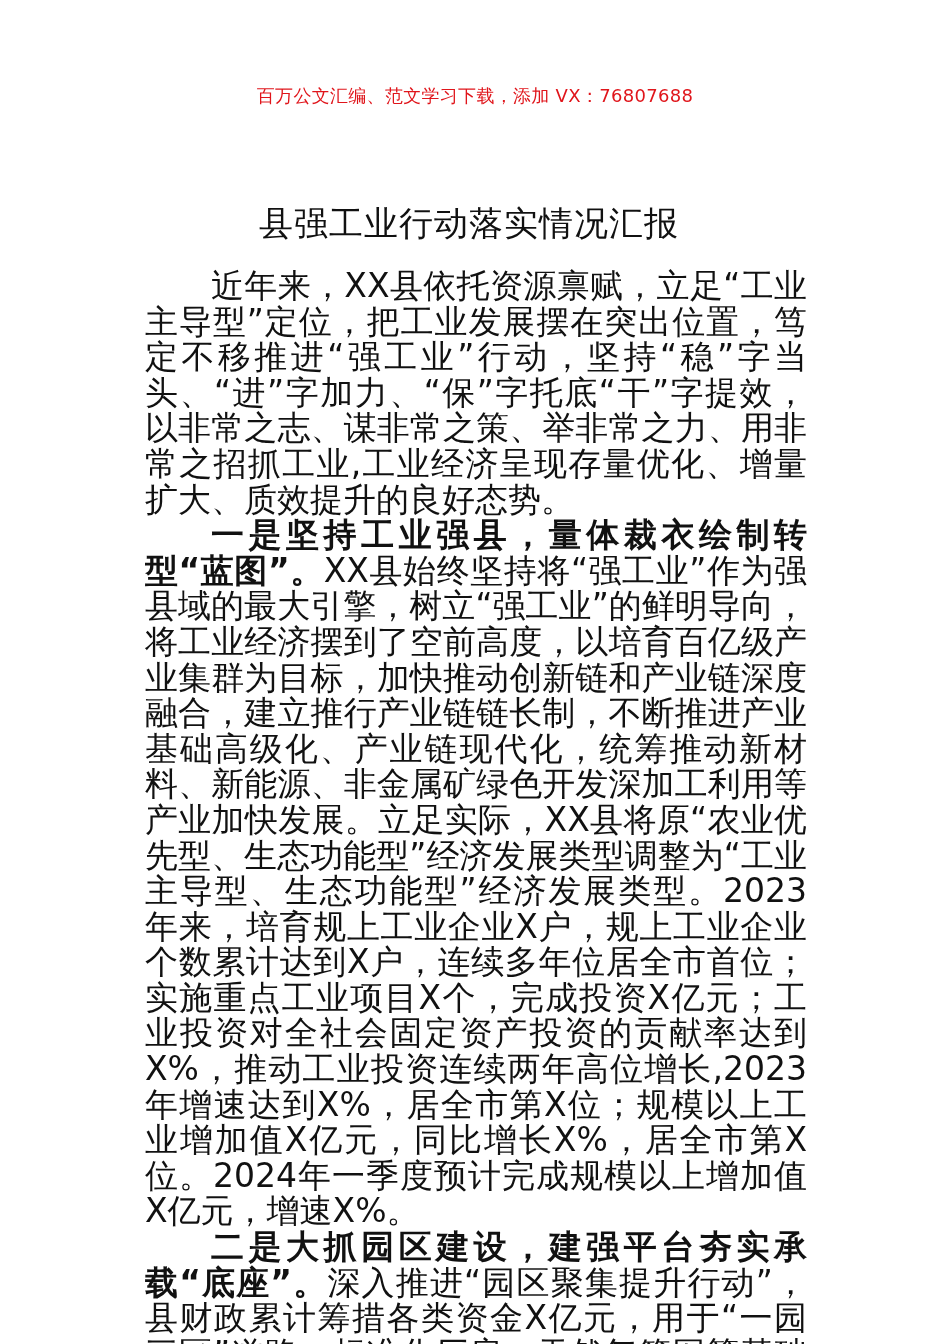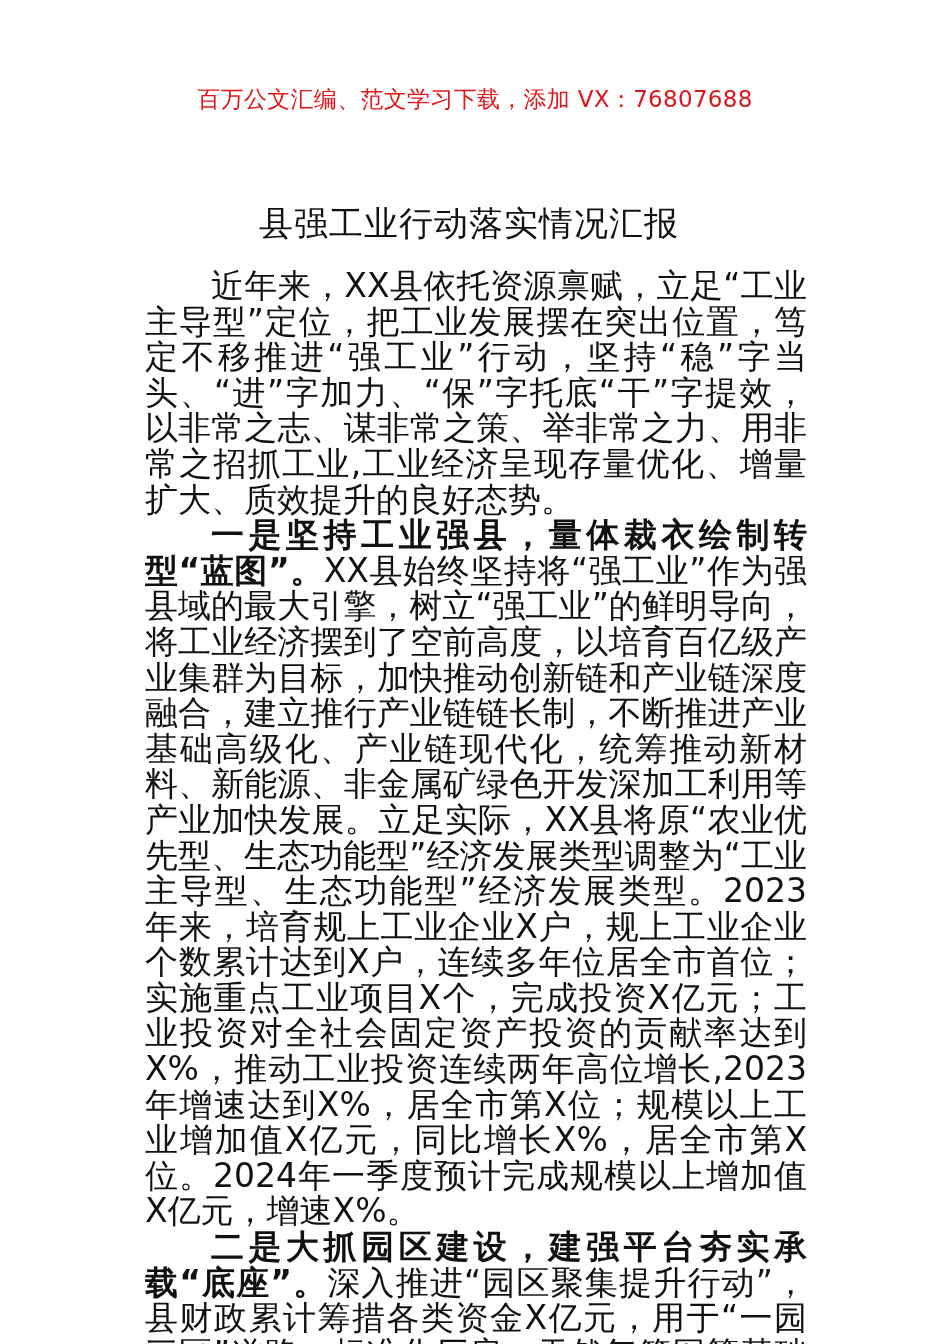--- a/index.html
+++ b/index.html
@@ -1,20 +1,20 @@
 <!DOCTYPE html>
 <html><head>
   <meta charset="utf-8">
   <style>
     html, body { margin: 0; padding: 0; background: #ffffff; }
     body { width: 950px; height: 1344px; position: relative; overflow: hidden; }
     .page { position: absolute; left: 0; top: 0; width: 950px; height: 1344px; background: #fff; }
     .header-note {
       position: absolute; top: 84px; left: 0; width: 950px; text-align: center;
-      font-family: "DejaVu Sans", sans-serif; font-size: 23px; color: #e0151b;
+      font-family: "DejaVu Sans", sans-serif; font-size: 18px; color: #e0151b;
       letter-spacing: 0.3px;
     }
     .doc-title {
       position: absolute; top: 178px; left: 0; width: 938px; text-align: center;
       font-family: "DejaVu Sans", sans-serif; font-size: 34px; color: #111;
       letter-spacing: 1px; font-weight: normal;
     }
     .body-text {
       position: absolute; top: 268px; left: 145px; width: 662px;
       font-family: "DejaVu Sans", sans-serif; font-size: 33px; line-height: 35.6px;

